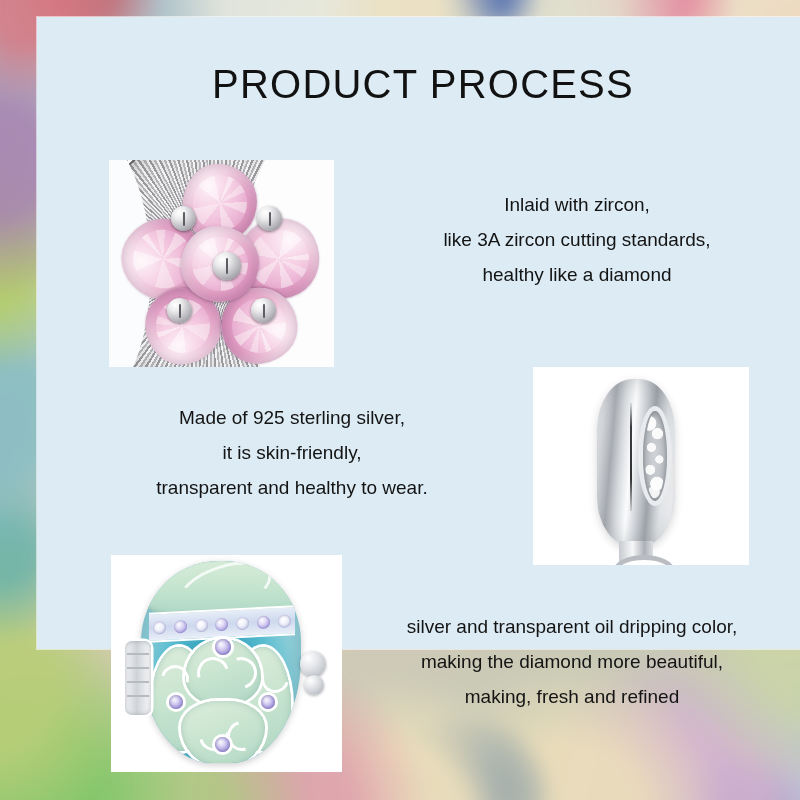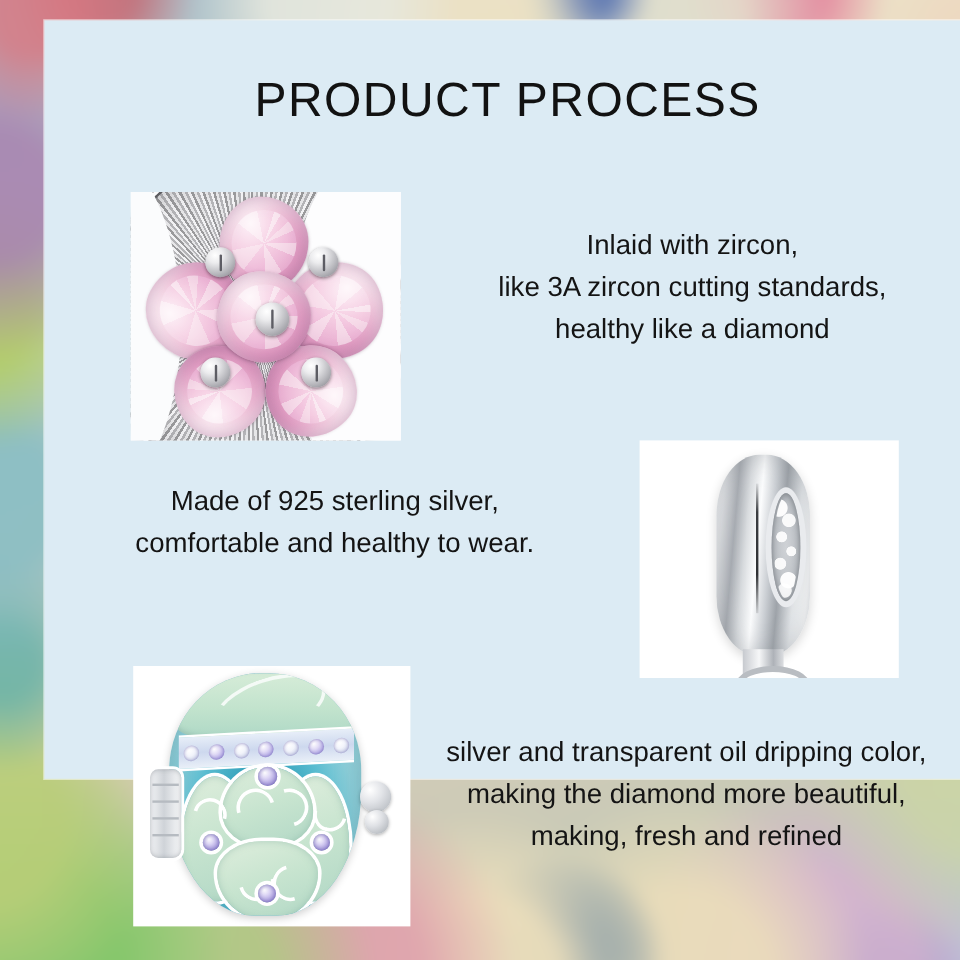--- a/index.html
+++ b/index.html
@@ -83,29 +83,29 @@
     font-weight: 400;
     letter-spacing: 1.2px;
     color: #121212;
     white-space: nowrap;
   }
 
   
   .text-block {
     position: absolute;
     color: #141414;
-    font-size: 23px;
+    font-size: 19px;
     line-height: 35px;
     text-align: center;
     white-space: nowrap;
   }
   .text-block .line { display: block; }
 
   #text-zircon   { left: 325px; top: 170px; width: 430px; }
-  #text-silver   { left: 32px;  top: 383px; width: 420px; }
+  #text-silver   { left: 45px;  top: 383px; width: 420px; }
   #text-enamel   { left: 295px; top: 592px; width: 480px; }
 
   
   .product-photo {
     position: absolute;
     overflow: hidden;
     background: #ffffff;
   }
 
   
@@ -385,21 +385,22 @@
     </div>
 
     <div class="text-block" id="text-zircon">
       <span class="line">Inlaid with zircon,</span>
       <span class="line">like 3A zircon cutting standards,</span>
       <span class="line">healthy like a diamond</span>
     </div>
 
     <div class="text-block" id="text-silver">
       <span class="line">Made of 925 sterling silver,</span>
-      <span class="line">comfortable and healthy to wear.</span>
+      <span class="line">it is skin-friendly,</span>
+      <span class="line">transparent and healthy to wear.</span>
     </div>
 
     <div class="product-photo" id="photo-bead">
       <div class="bead-body"></div>
       <div class="bead-seam"></div>
       <div class="bead-hole"></div>
       <div class="bead-stem"></div>
       <div class="bead-ring"></div>
     </div>
 

